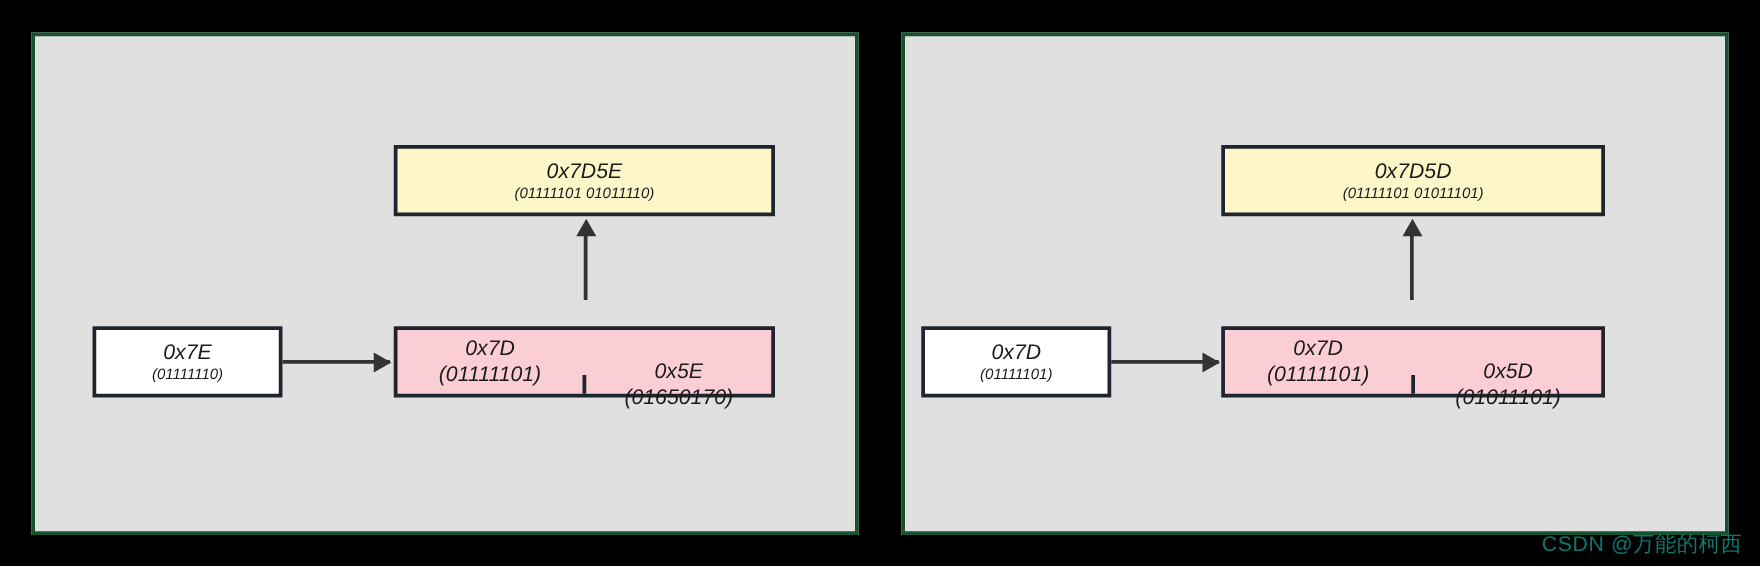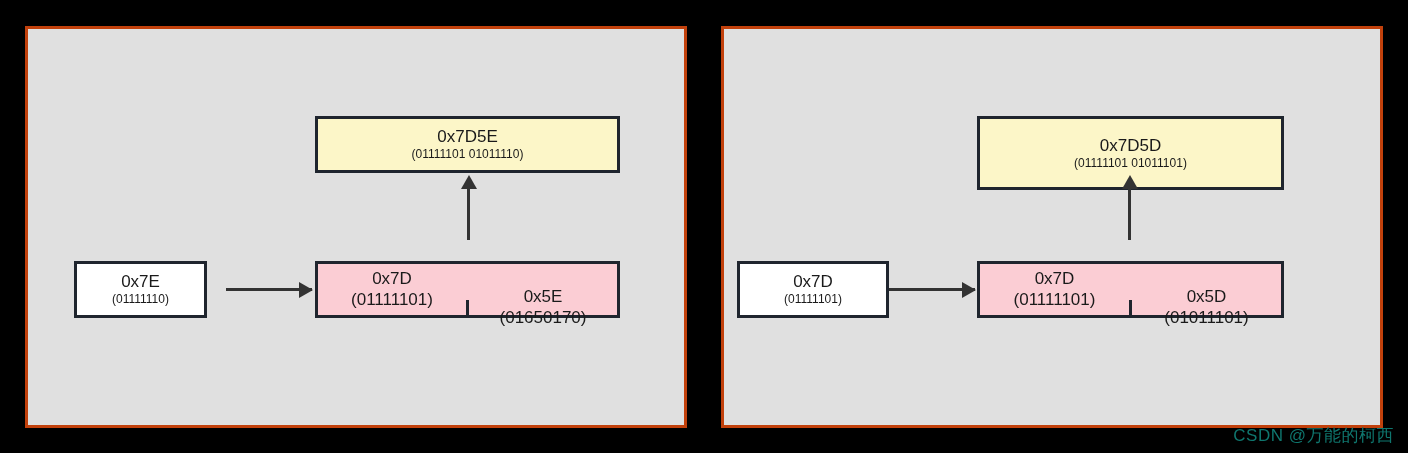--- a/index.html
+++ b/index.html
@@ -11,22 +11,23 @@
     width: 1408px;
     height: 453px;
     position: relative;
     font-family: "Liberation Sans", "DejaVu Sans", sans-serif;
     overflow: hidden;
   }
 
   .panel {
     position: absolute;
     background: #e0e0e0;
-    border: 3px solid #c2410c;
+    border: 3px solid #14532d;
     box-sizing: border-box;
+    font-style: italic;
   }
   #panel-left  { left: 25px;  top: 26px; width: 662px; height: 402px; }
   #panel-right { left: 721px; top: 26px; width: 662px; height: 402px; }
 
   .box {
     position: absolute;
     box-sizing: border-box;
     border: 3px solid #1f252e;
     display: flex;
     flex-direction: column;
@@ -110,21 +111,21 @@
 
 <div class="panel" id="panel-left">
 
   <div class="box box-yellow" style="left: 287px; top: 87px; width: 305px; height: 57px;">
     <div class="hexline">0x7D5E</div>
     <div class="binline">(01111101 01011110)</div>
   </div>
 
   <div class="arrow-v" style="left: 439px; top: 159px; height: 52px;"></div>
 
-  <div class="box box-white" style="left: 46px; top: 232px; width: 133px; height: 57px;">
+  <div class="box box-white" style="left: 46px; top: 232px; width: 152px; height: 57px;">
     <div class="hexline">0x7E</div>
     <div class="binline">(01111110)</div>
   </div>
 
   <div class="arrow-h" style="left: 198px; top: 259px; width: 86px;"></div>
 
   <div class="split" style="left: 287px; top: 232px; width: 305px; height: 57px;">
     <div class="half">
       <div>0x7D</div>
       <div>(01111101)</div>
@@ -132,21 +133,21 @@
     <div class="half">
       <div>0x5E</div>
       <div>(01650170)</div>
     </div>
   </div>
 
 </div>
 
 <div class="panel" id="panel-right">
 
-  <div class="box box-yellow" style="left: 253px; top: 87px; width: 307px; height: 74px; align-items: center;">
+  <div class="box box-yellow" style="left: 253px; top: 87px; width: 307px; height: 57px; align-items: center;">
     <div class="hexline">0x7D5D</div>
     <div class="binline">(01111101 01011101)</div>
   </div>
 
   <div class="arrow-v" style="left: 404px; top: 159px; height: 52px;"></div>
 
   <div class="box box-white" style="left: 13px; top: 232px; width: 152px; height: 57px;">
     <div class="hexline">0x7D</div>
     <div class="binline">(01111101)</div>
   </div>

